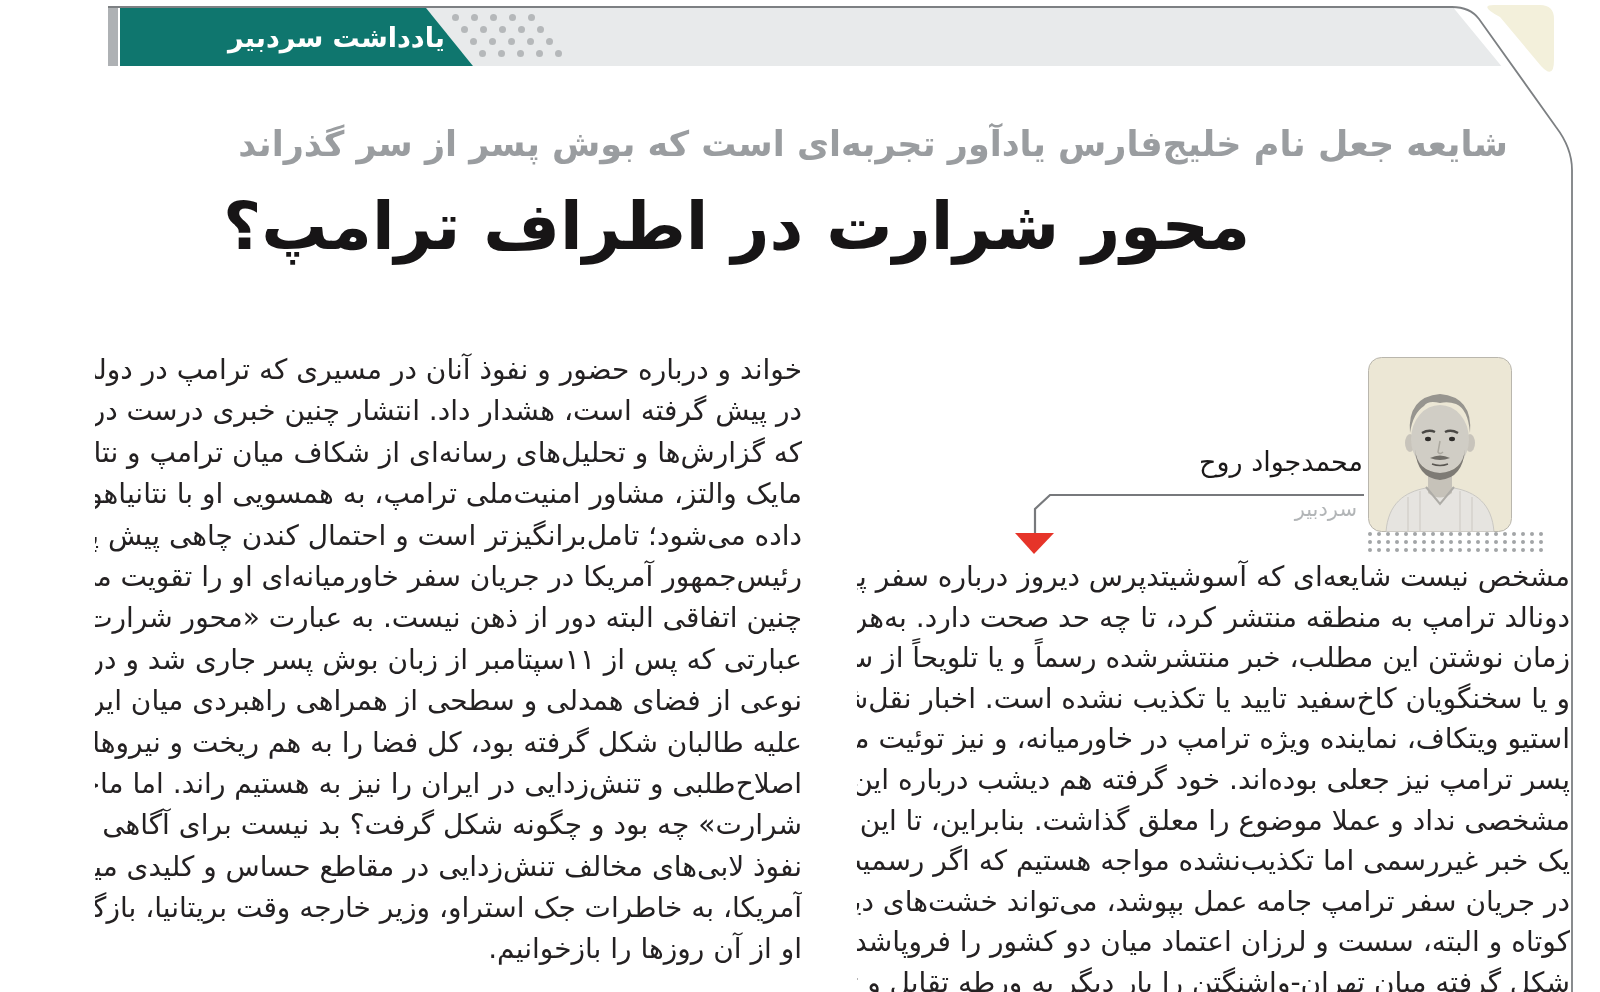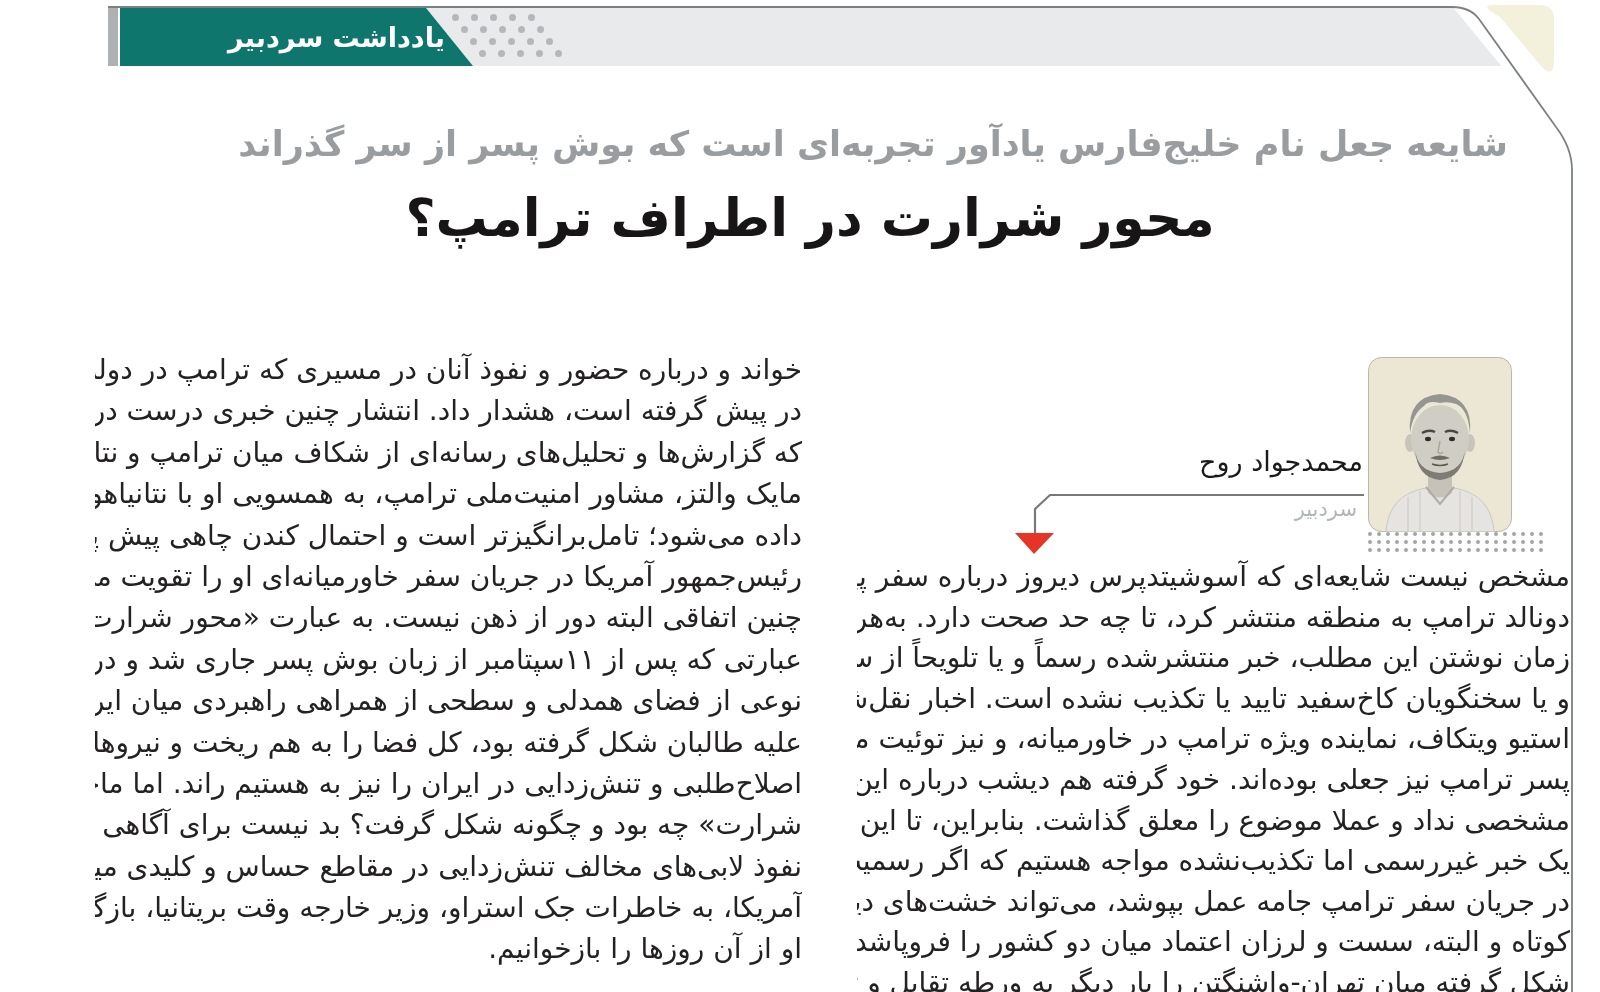--- a/index.html
+++ b/index.html
@@ -25,21 +25,21 @@
   .dots-box{pointer-events:none;}
   .dot{position:absolute;border-radius:50%;}
   
   #frame-svg{left:0;top:0;width:1600px;height:992px;}
   
   #subtitle{
     right:92px;top:124px;font-size:35px;font-weight:bold;color:#9a9da0;
     white-space:nowrap;direction:rtl;
   }
   #headline{
-    left:370px;top:188px;width:880px;text-align:center;font-size:52px;
+    left:370px;top:188px;width:880px;text-align:center;font-size:66px;
     font-weight:bold;color:#171516;white-space:nowrap;direction:rtl;
     letter-spacing:-1px;
   }
   
   #author-photo{
     left:1368px;top:357px;width:144px;height:175px;
   }
   #author-name{
     right:237px;top:446px;font-size:27px;font-weight:normal;color:#1b1919;
     white-space:nowrap;direction:rtl;

